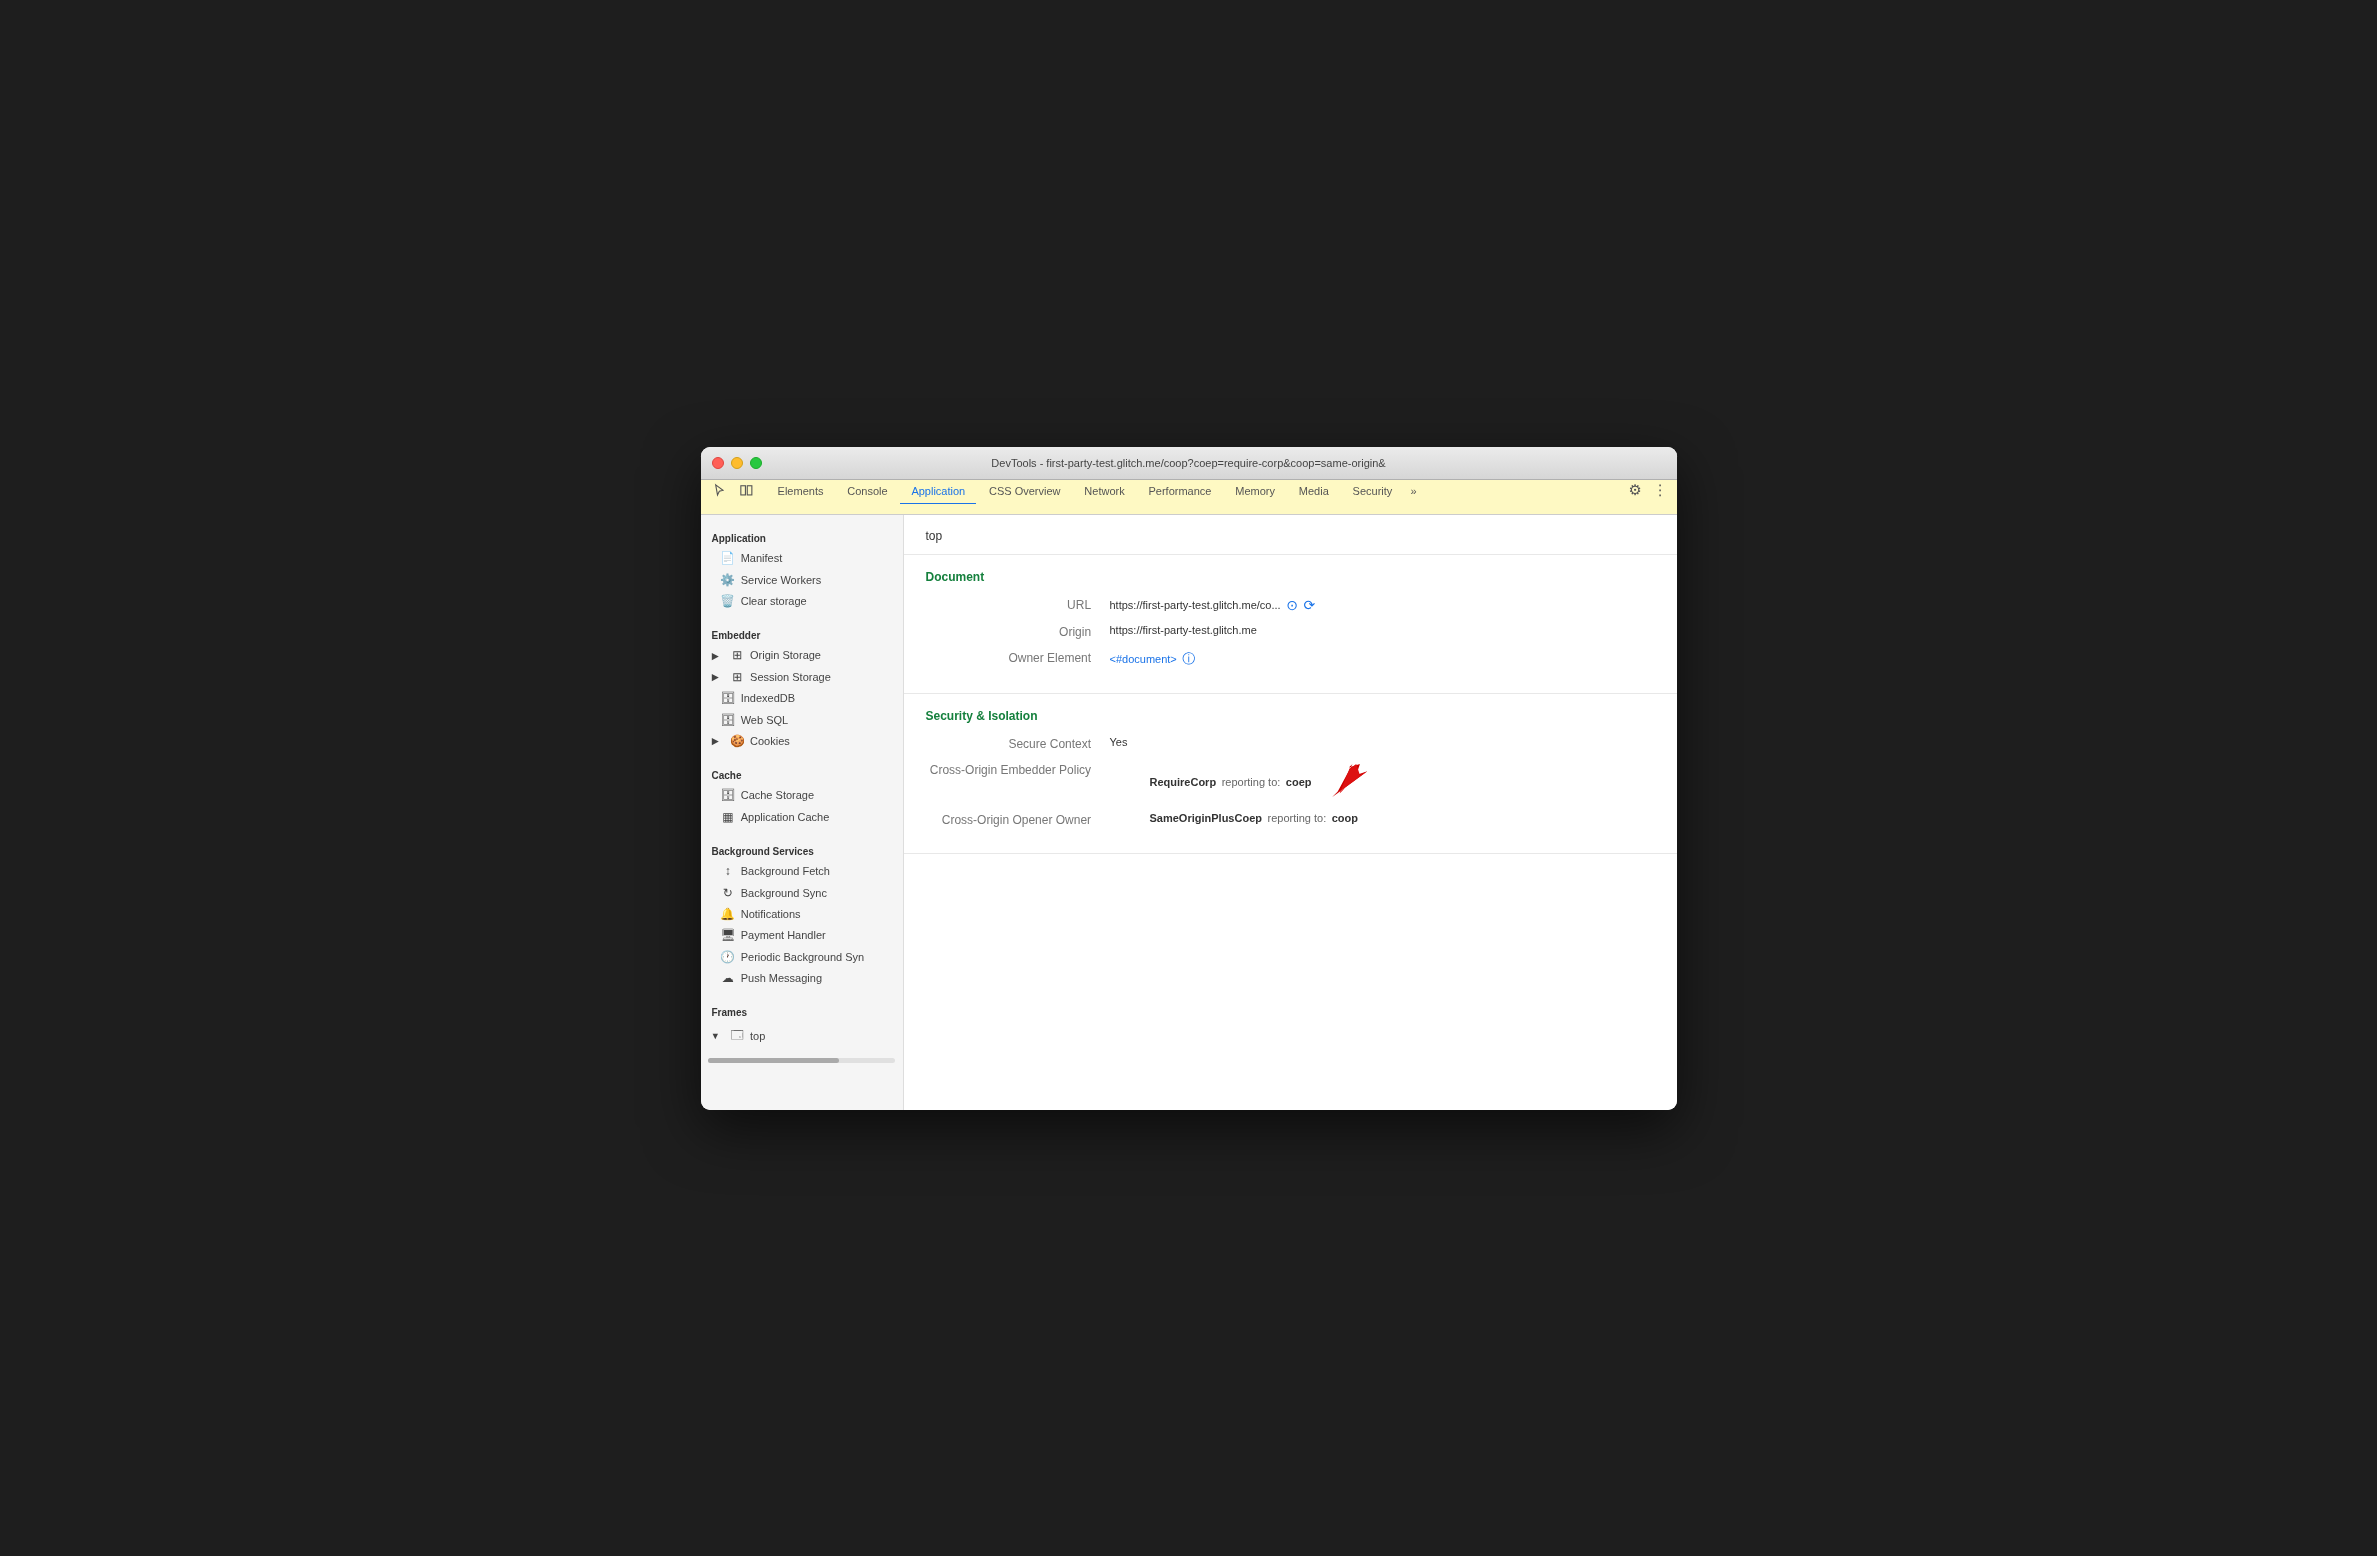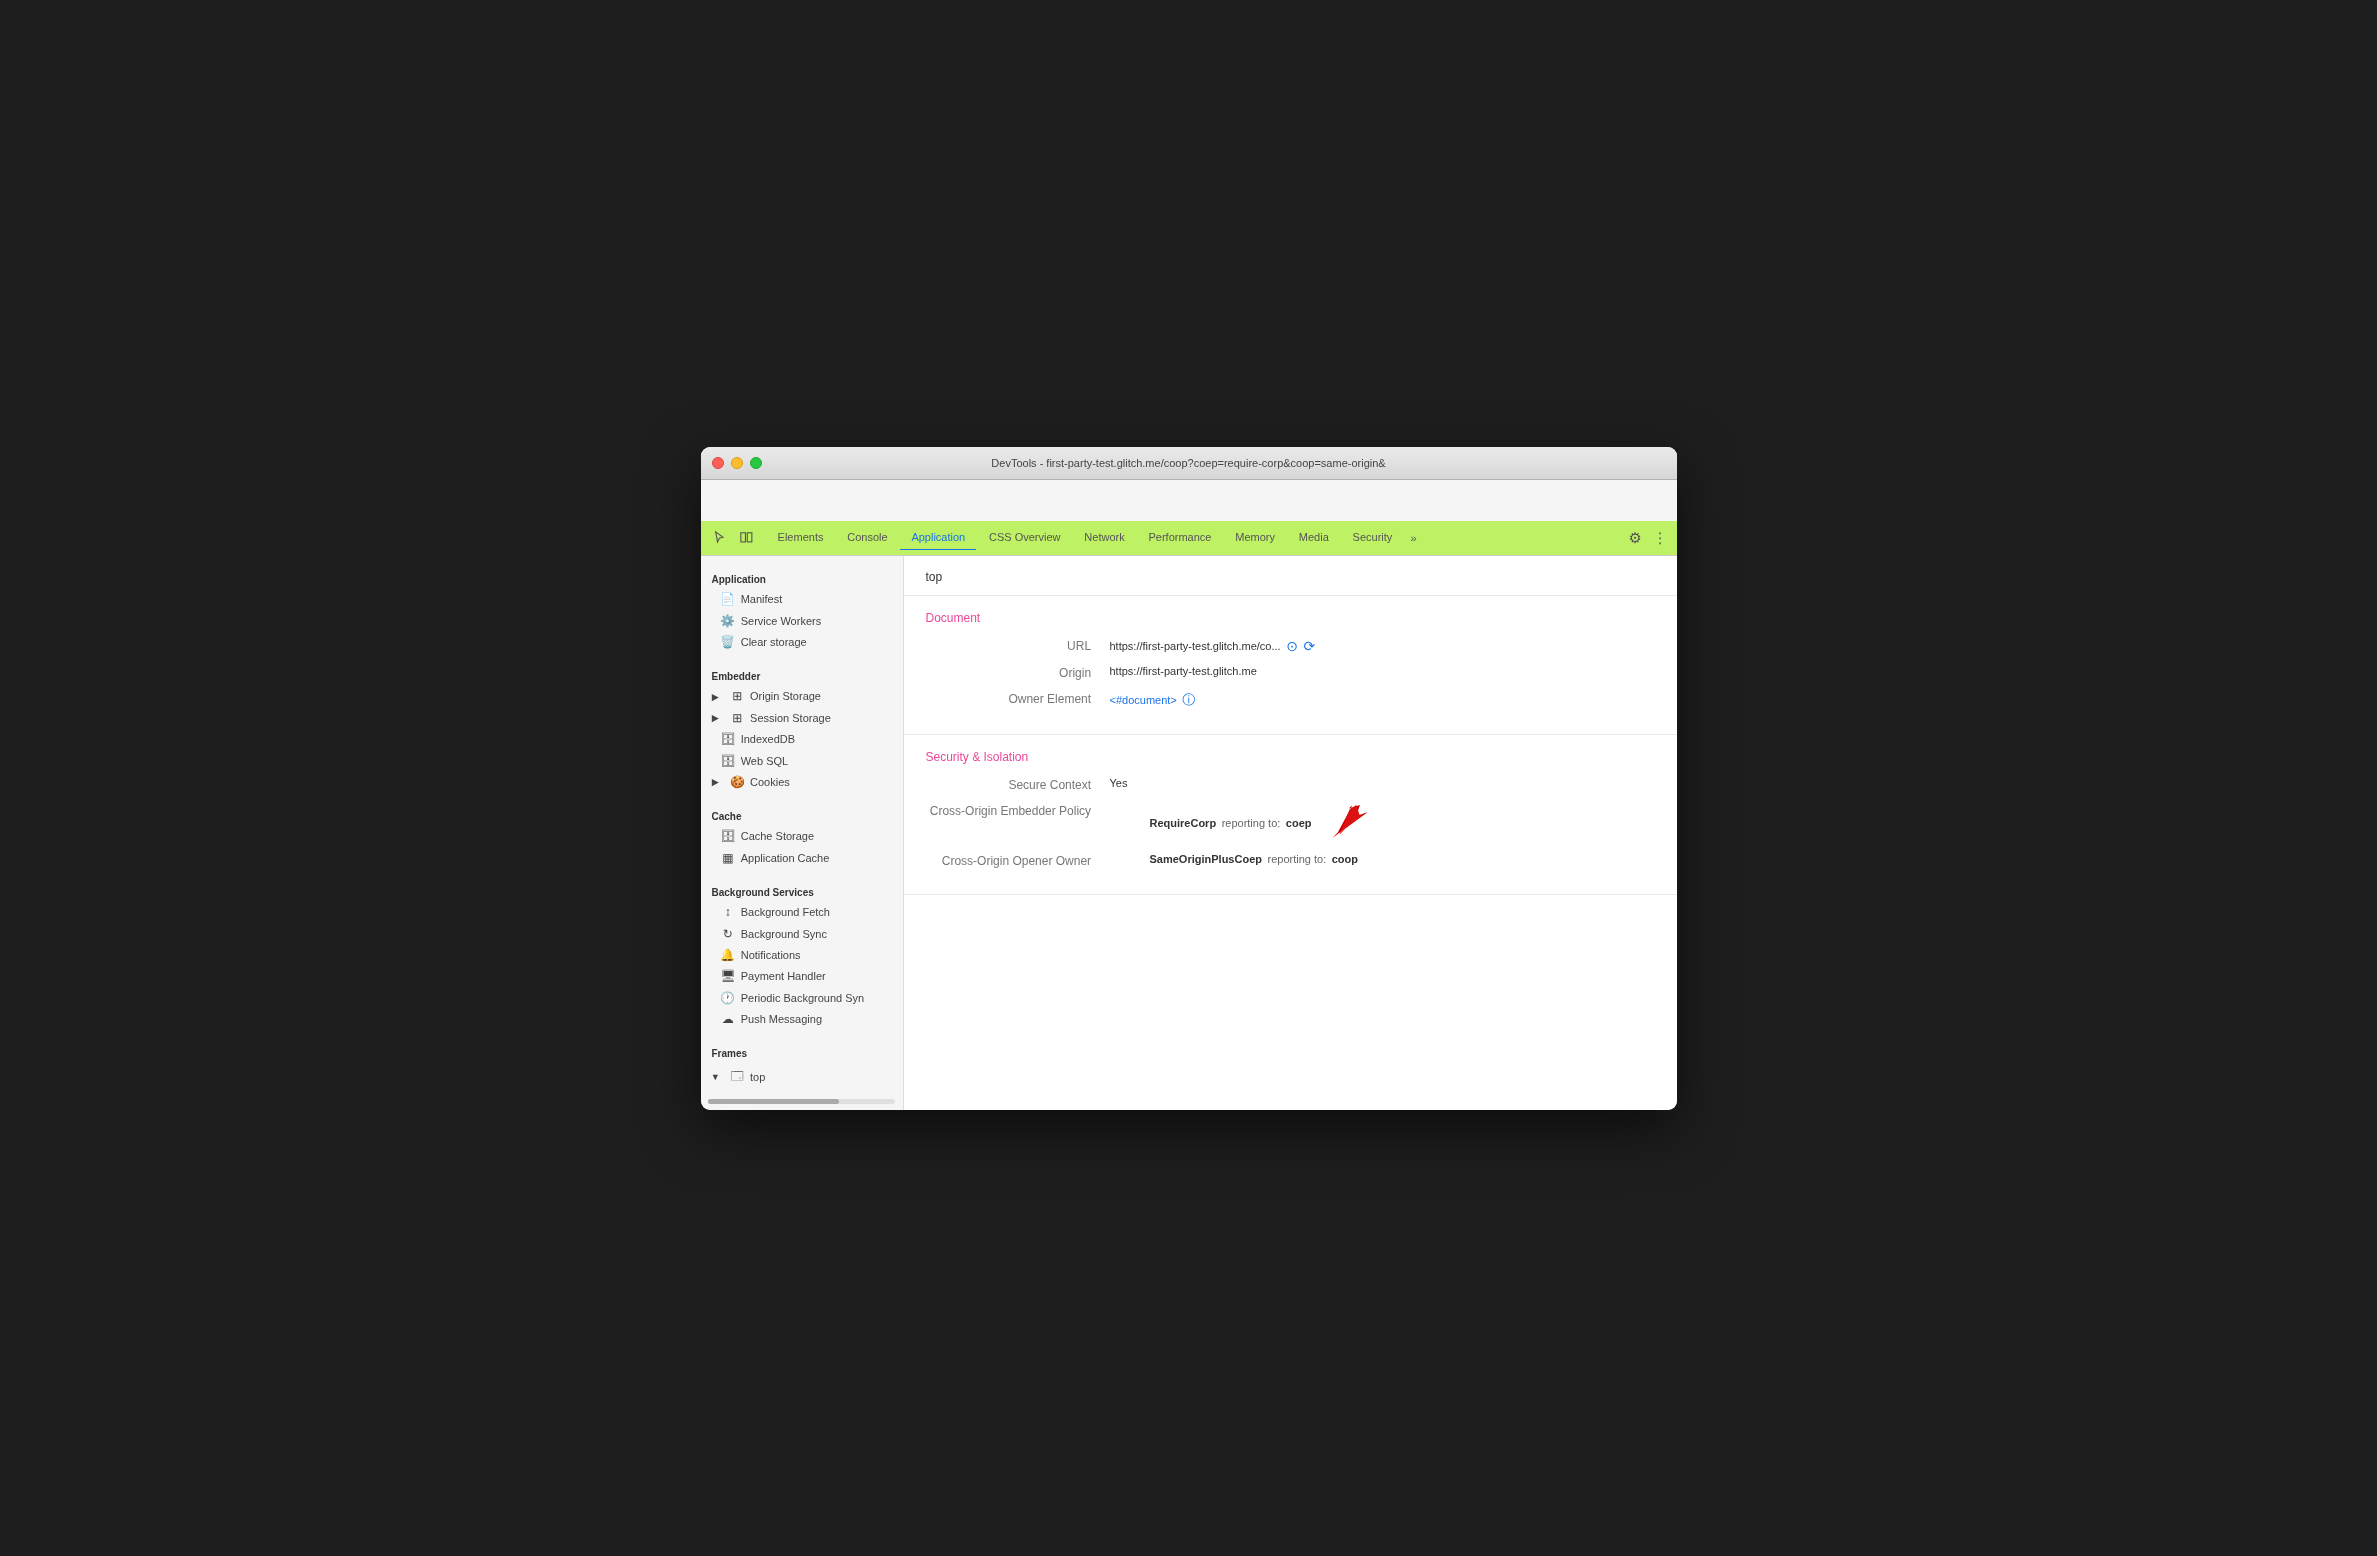--- a/index.html
+++ b/index.html
@@ -48,29 +48,28 @@
     .titlebar-title {
       position: absolute;
       left: 50%;
       transform: translateX(-50%);
       font-size: 11px;
       color: #444;
       white-space: nowrap;
     }
     
     .tabbar {
-      background: #bef264;
+      background: #fef9c3;
       border-bottom: 0.9px solid #ccc;
       display: flex;
-      align-items: center;
+      align-items: flex-start;
       padding: 0 7.4px;
       height: 35px;
       flex-shrink: 0;
       gap: 1.8px;
-      margin-top: 41px;
     }
     .tab-icons {
       display: flex;
       align-items: center;
       gap: 5.5px;
       margin-right: 7.4px;
     }
     .tab-icon-btn {
       width: 22px;
       height: 22px;
@@ -174,22 +173,22 @@
       font-weight: 400;
       color: #333;
       border-bottom: 0.9px solid #e8e8e8;
     }
     .section {
       padding: 14.7px 22px;
       border-bottom: 0.9px solid #e8e8e8;
     }
     .section-title {
       font-size: 12px;
-      font-weight: 400;
-      color: #ec4899;
+      font-weight: 700;
+      color: #15803d;
       margin-bottom: 13px;
     }
     .field-row {
       display: flex;
       align-items: flex-start;
       margin-bottom: 11px;
     }
     .field-label {
       font-size: 12px;
       color: #777;

